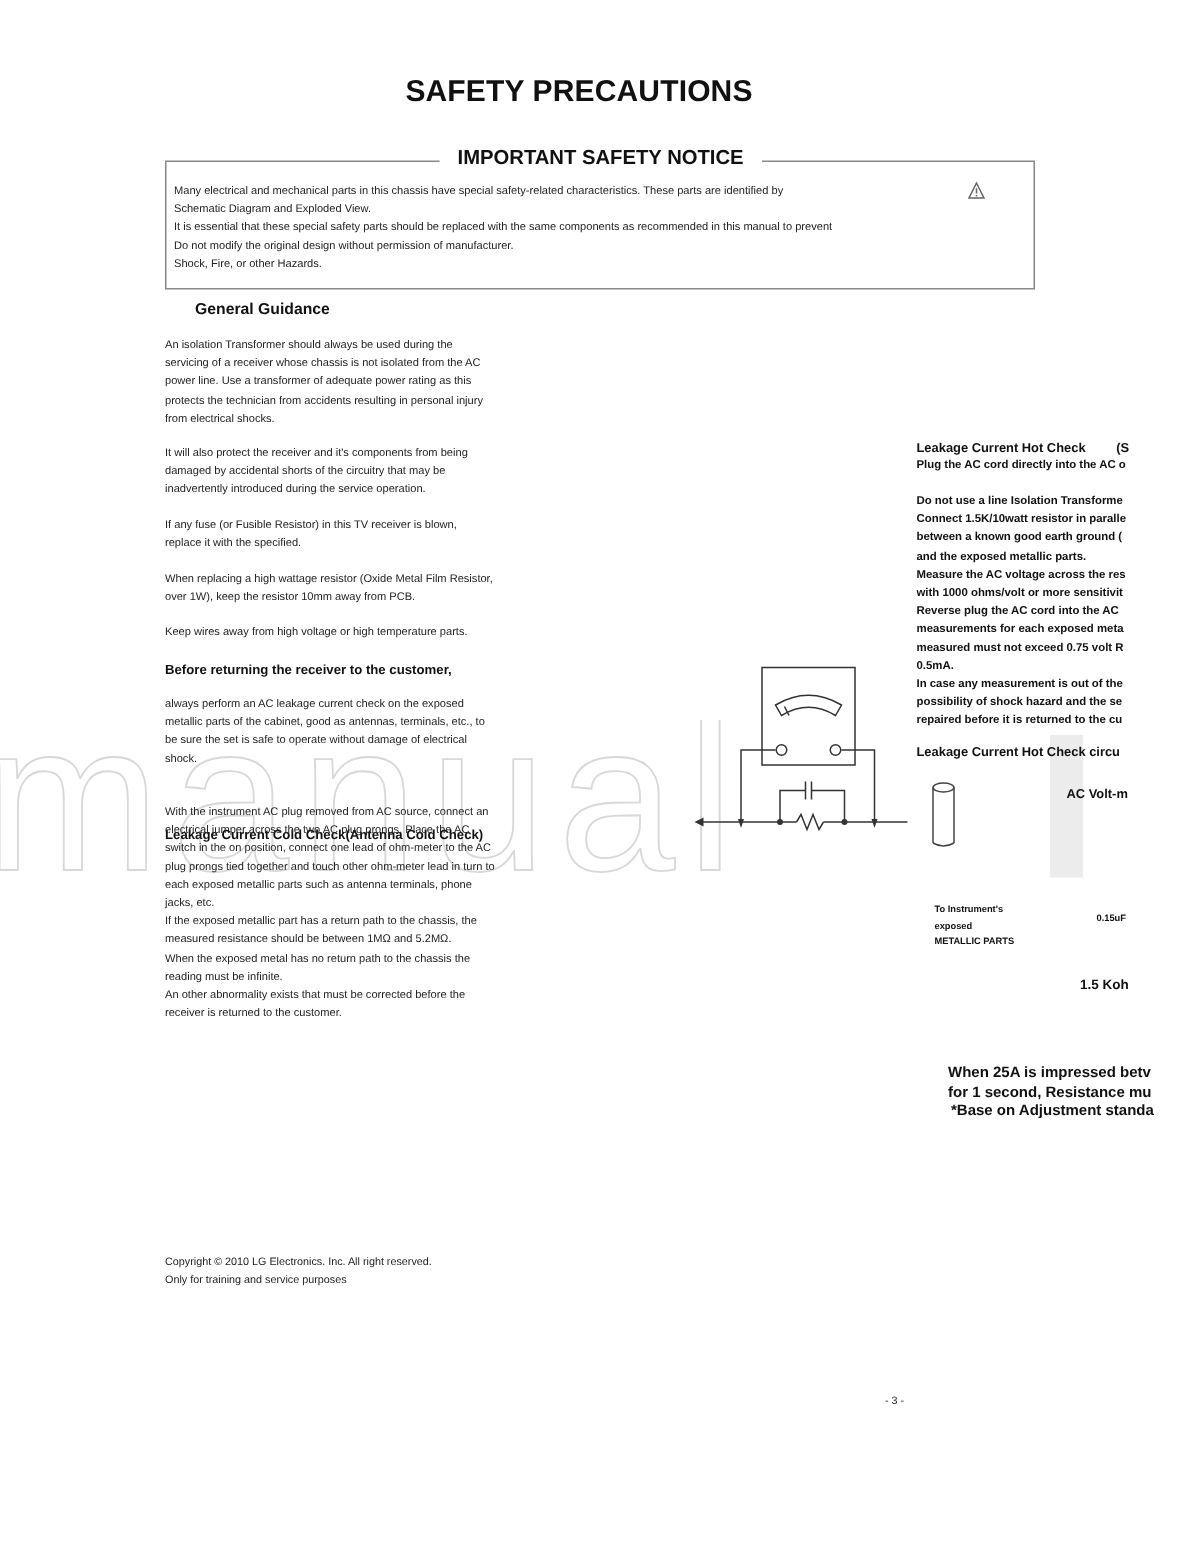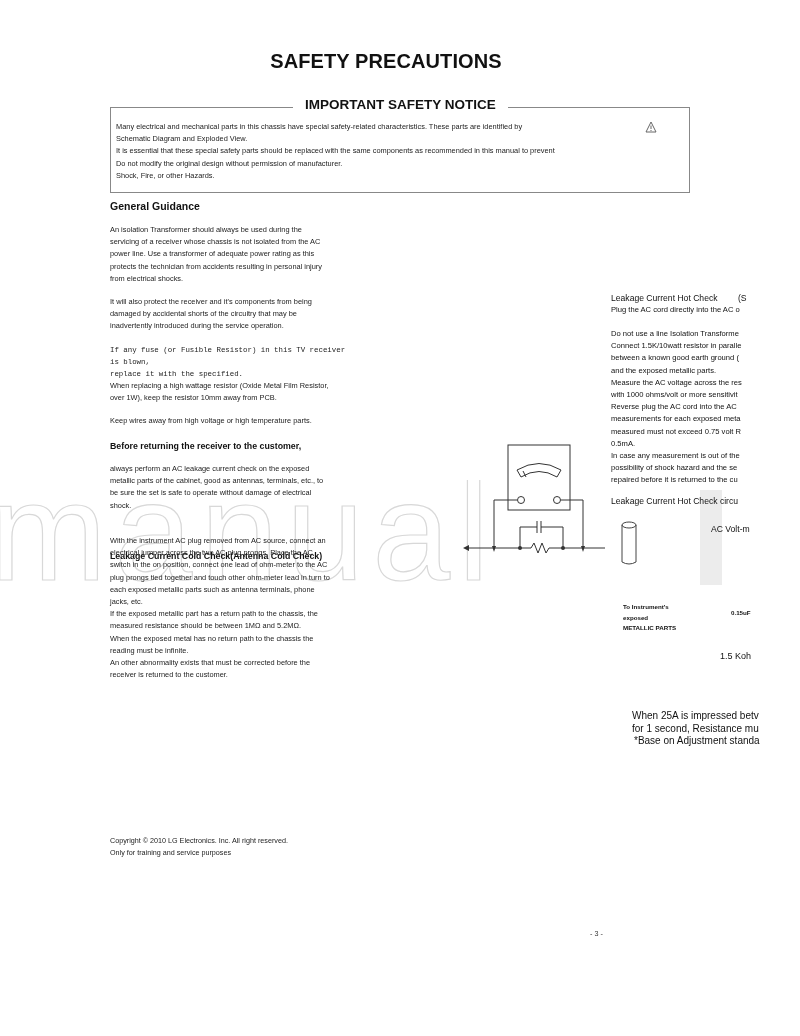--- a/index.html
+++ b/index.html
@@ -9,24 +9,24 @@
   .page-title { left: 0; width: 772px; top: 50px; text-align: center;
                 font-size: 20px; font-weight: bold; letter-spacing: 0.1px; }
   .notice-box { left: 110px; top: 107px; width: 578px; height: 84px; border: 1px solid #888; }
   .notice-title { left: 293px; top: 97px; padding: 0 12px; background: #fff;
                   font-size: 13.5px; font-weight: bold; }
   .notice-body { left: 116px; top: 121px; width: 500px; font-size: 7.4px; line-height: 12.2px; color: #222; }
   .notice-body p { margin: 0; }
   .warn-icon { left: 645px; top: 121px; width: 12px; height: 12px; }
   .col-left { left: 110px; width: 240px; font-size: 7.4px; line-height: 12.2px; color: #222; }
   .col-left p { margin: 0; }
-  .h-section { font-size: 10.5px; font-weight: bold; color: #111; }
+  .h-section { font-size: 10.5px; font-weight: bold; color: #111; margin-left: 20px; }
   .h-sub { font-size: 8.8px; font-weight: bold; color: #111; }
   .right-col { left: 611px; width: 189px; overflow: hidden; white-space: nowrap;
-               font-size: 7.6px; line-height: 12.2px; font-weight: normal; color: #111; }
+               font-size: 7.6px; line-height: 12.2px; font-weight: bold; color: #111; }
   .right-col p { margin: 0; }
   .small-label { font-size: 6.2px; font-weight: bold; line-height: 10.5px; color: #111; white-space: nowrap; }
   .footer { left: 110px; top: 835px; font-size: 7.2px; line-height: 11.5px; color: #222; }
   .page-num { left: 590px; top: 929px; font-size: 7.2px; color: #333; }
   .watermark { left: 0; top: 480px; width: 800px; height: 110px; pointer-events: none; }
 </style>
 </head>
 <body>
 
 <svg class="abs watermark" viewBox="0 0 800 110">
@@ -58,21 +58,21 @@
   <p>servicing of a receiver whose chassis is not isolated from the AC</p>
   <p>power line. Use a transformer of adequate power rating as this</p>
   <p>protects the technician from accidents resulting in personal injury</p>
   <p>from electrical shocks.</p>
 </div>
 <div class="abs col-left" style="top:296px;">
   <p>It will also protect the receiver and it's components from being</p>
   <p>damaged by accidental shorts of the circuitry that may be</p>
   <p>inadvertently introduced during the service operation.</p>
 </div>
-<div class="abs col-left" style="top:344px;font-family:Liberation Mono, monospace;">
+<div class="abs col-left" style="top:344px;">
   <p>If any fuse (or Fusible Resistor) in this TV receiver is blown,</p>
   <p>replace it with the specified.</p>
 </div>
 <div class="abs col-left" style="top:380px;">
   <p>When replacing a high wattage resistor (Oxide Metal Film Resistor,</p>
   <p>over 1W), keep the resistor 10mm away from PCB.</p>
 </div>
 <div class="abs col-left" style="top:415px;">
   <p>Keep wires away from high voltage or high temperature parts.</p>
 </div>

